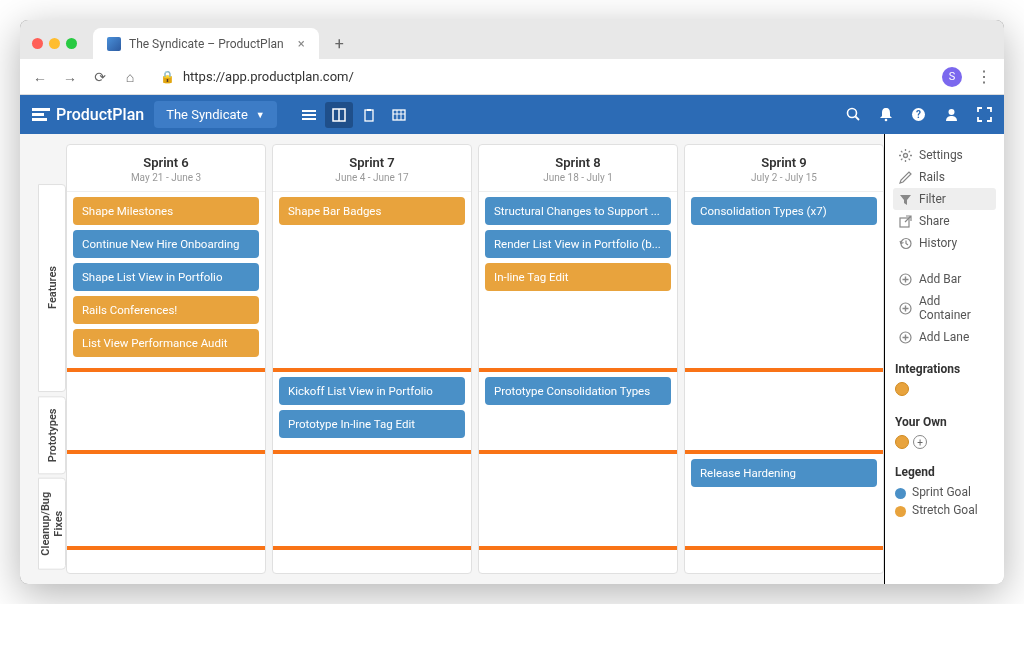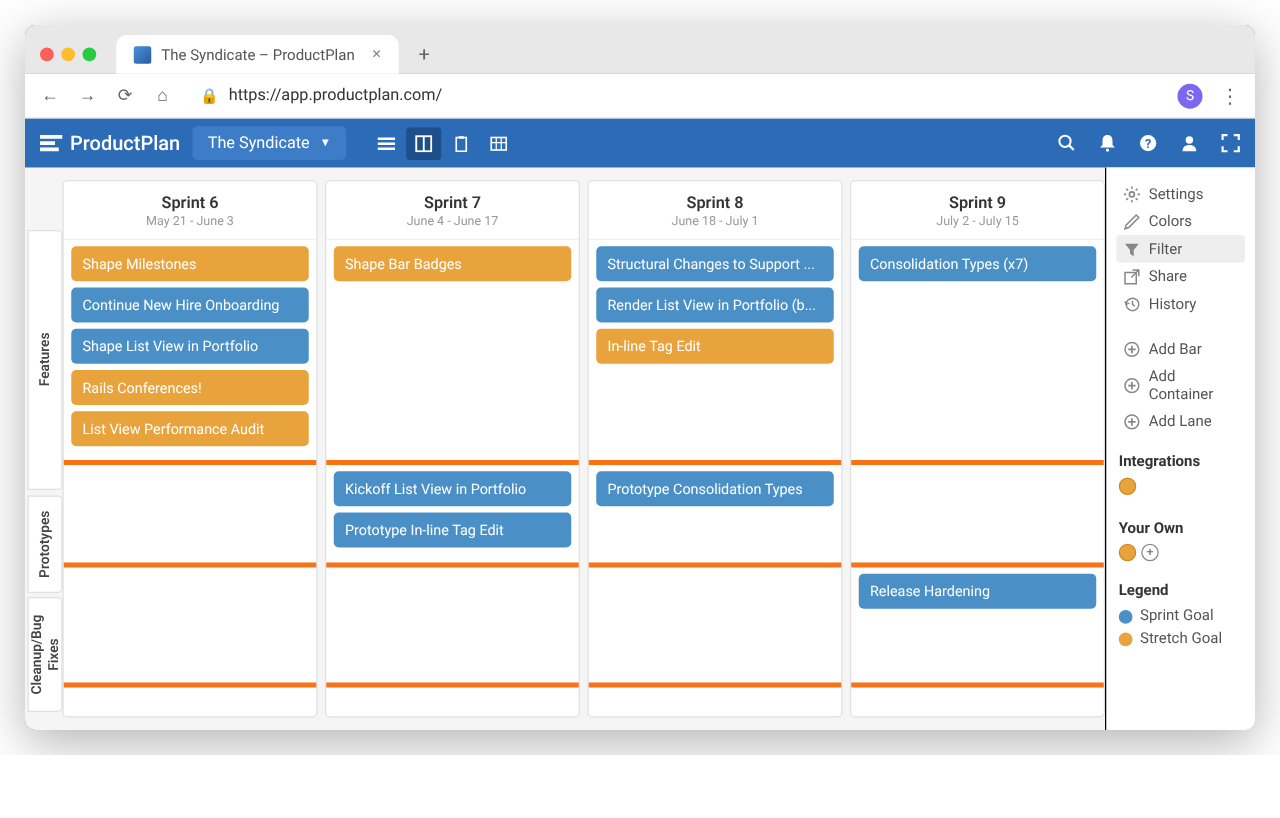--- a/index.html
+++ b/index.html
@@ -28,21 +28,21 @@
 .roadmap-dd { background: #3d7cc6; border-radius: 4px; padding: 6px 12px; display: flex; align-items: center; gap: 8px; font-size: 13px; }
 .roadmap-dd .caret { font-size: 9px; }
 .view-toggles { display: flex; gap: 2px; margin-left: 8px; }
 .view-toggles .vbtn { width: 28px; height: 26px; display: flex; align-items: center; justify-content: center; border-radius: 3px; }
 .view-toggles .vbtn.active { background: #1f4f8a; }
 .spacer { flex: 1; }
 .hdr-icons { display: flex; gap: 18px; align-items: center; }
 .hdr-icons .hicon { font-size: 14px; }
 
 .app-body { display: flex; background: #f5f5f5; height: 450px; }
-.board-area { flex: 1; display: flex; padding: 10px 0 10px 2px; gap: 0; overflow: hidden; }
+.board-area { flex: 1; display: flex; padding: 10px 0 10px 18px; gap: 0; overflow: hidden; }
 .lane-labels { width: 28px; display: flex; flex-direction: column; }
 .lane-label { writing-mode: vertical-rl; transform: rotate(180deg); font-size: 11px; color: #444; font-weight: 600; text-align: center; display: flex; align-items: center; justify-content: center; border: 1px solid #e0e0e0; background: #fff; border-radius: 4px 0 0 4px; margin-bottom: 4px; }
 .lane-label.l0 { height: 218px; }
 .lane-label.l1 { height: 82px; }
 .lane-label.l2 { height: 96px; }
 
 .columns { flex: 1; display: flex; gap: 6px; }
 .col { flex: 1; background: #fff; border: 1px solid #e0e0e0; border-radius: 4px; display: flex; flex-direction: column; }
 .col-header { text-align: center; padding: 10px 4px 8px; border-bottom: 1px solid #eee; }
 .col-title { font-size: 13px; font-weight: 600; color: #333; }
@@ -259,21 +259,21 @@
               </svg>
             </span>
             <span>Settings</span>
           </div>
           <div class="sb-item">
             <span class="sicon">
               <svg width="13" height="13" viewBox="0 0 13 13">
                 <path d="M1 12 L2 9 L10 1 L12 3 L4 11 Z" fill="none" stroke="#888" stroke-width="1.2"></path>
               </svg>
             </span>
-            <span>Colors</span>
+            <span>Rails</span>
           </div>
           <div class="sb-item active">
             <span class="sicon">
               <svg width="13" height="13" viewBox="0 0 13 13">
                 <path d="M1 2 L12 2 L8 7 L8 12 L5 10 L5 7 Z" fill="#888"></path>
               </svg>
             </span>
             <span>Filter</span>
           </div>
           <div class="sb-item">

